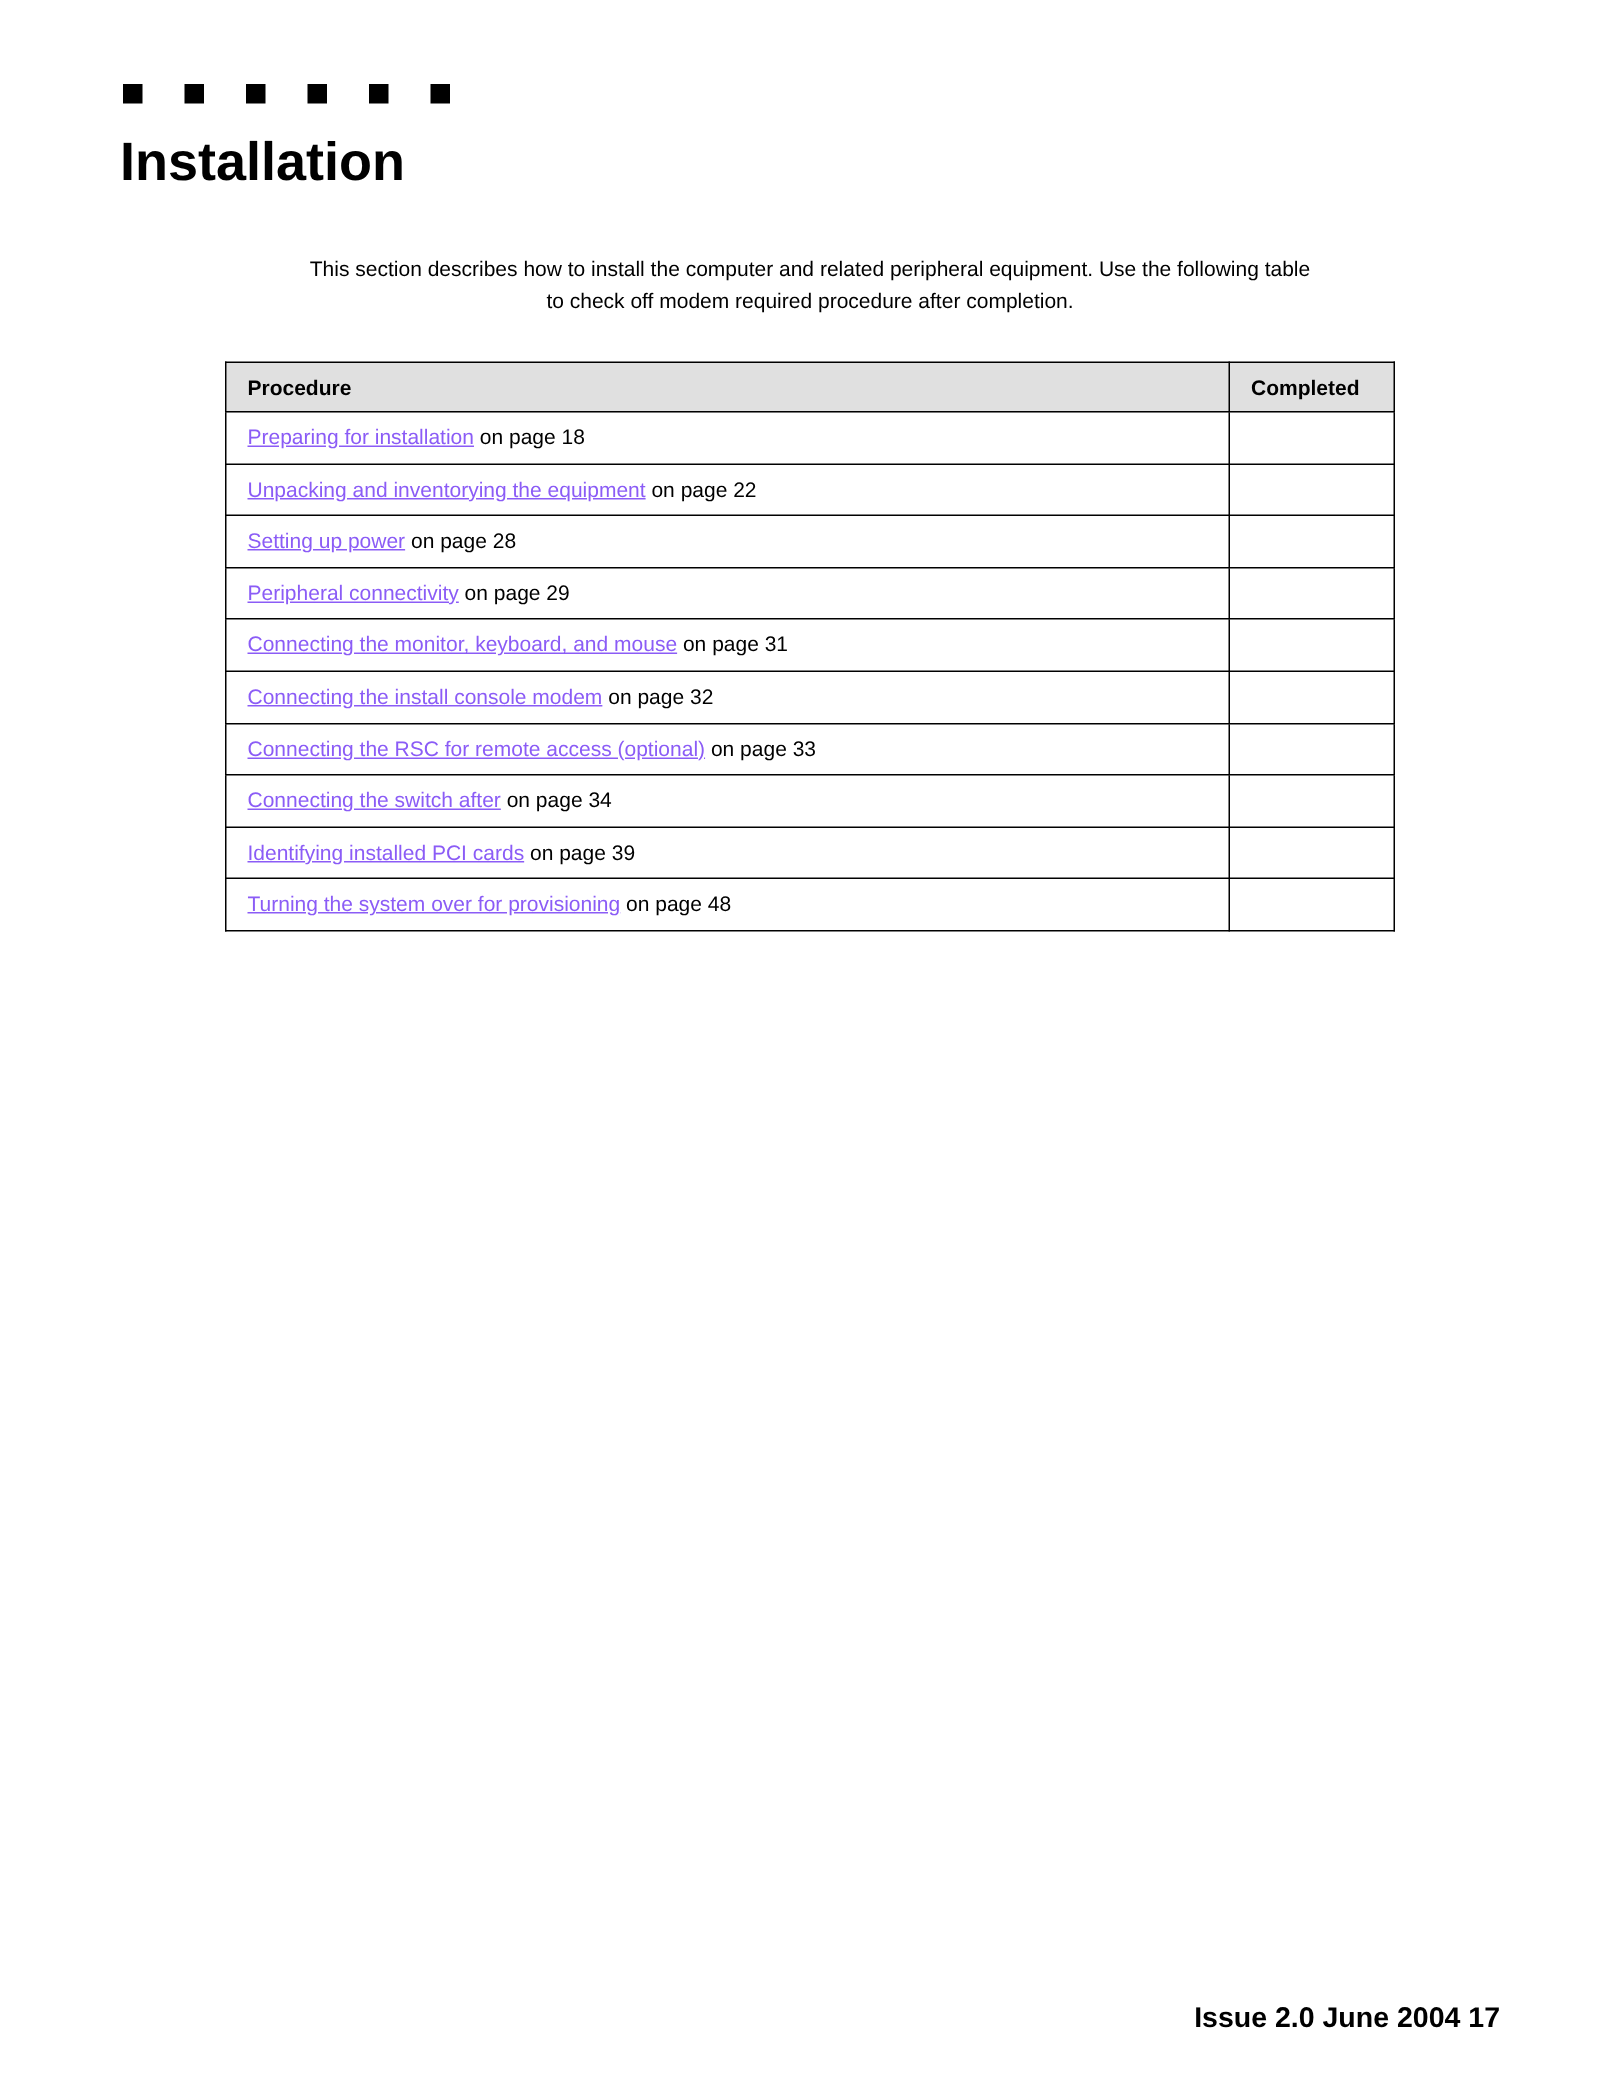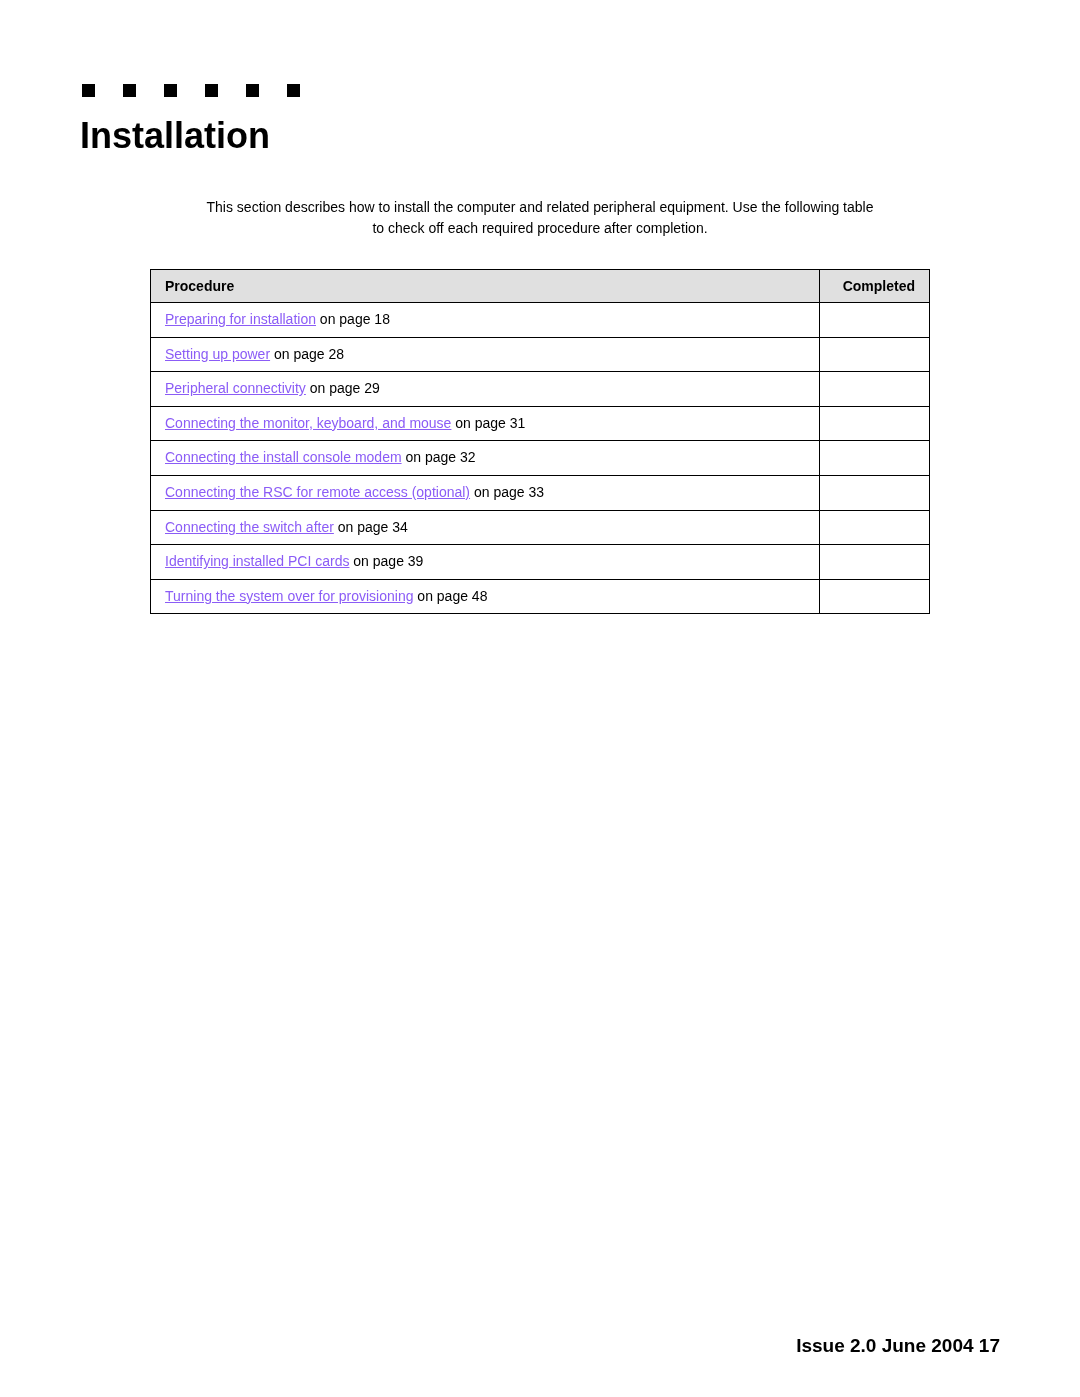--- a/index.html
+++ b/index.html
@@ -14,21 +14,21 @@
       font-size: 14px;
       color: #000000;
       width: 1080px;
       min-height: 1397px;
       position: relative;
     }
 
     .page-container {
       width: 1080px;
       min-height: 1397px;
-      padding: 84px 80px 60px 80px;
+      padding: 56px 80px 60px 80px;
       position: relative;
     }
 
     .decorative-squares {
       display: flex;
       gap: 28px;
       margin-bottom: 18px;
       margin-left: 2px;
     }
 
@@ -70,21 +70,21 @@
     thead tr th {
       background: #e0e0e0;
       border: 1px solid #000000;
       padding: 8px 14px;
       font-weight: bold;
       font-size: 14px;
       text-align: left;
     }
 
     thead tr th.completed-col {
-      text-align: right;
+      text-align: left;
       width: 110px;
     }
 
     tbody tr td {
       border: 1px solid #000000;
       padding: 7px 14px;
       font-size: 14px;
       line-height: 1.4;
     }
 
@@ -115,33 +115,37 @@
     <span class="decorative-square"></span>
     <span class="decorative-square"></span>
     <span class="decorative-square"></span>
     <span class="decorative-square"></span>
     <span class="decorative-square"></span>
     <span class="decorative-square"></span>
   </div>
 
   <h1 class="page-title">Installation</h1>
 
-  <p class="intro-text">This section describes how to install the computer and related peripheral equipment. Use the following table to check off each required procedure after completion.</p>
+  <p class="intro-text">This section describes how to install the computer and related peripheral equipment. Use the following table to check off modem required procedure after completion.</p>
 
   <div class="table-container">
     <table>
       <thead>
         <tr>
           <th>Procedure</th>
           <th class="completed-col">Completed</th>
         </tr>
       </thead>
       <tbody id="table-body">
       <tr>
             <td><a class="table-link" href="#">Preparing for installation</a> on page 18</td>
+            <td class="completed-cell"></td>
+          </tr>
+          <tr>
+            <td><a class="table-link" href="#">Unpacking and inventorying the equipment</a> on page 22</td>
             <td class="completed-cell"></td>
           </tr>
           <tr>
             <td><a class="table-link" href="#">Setting up power</a> on page 28</td>
             <td class="completed-cell"></td>
           </tr>
           <tr>
             <td><a class="table-link" href="#">Peripheral connectivity</a> on page 29</td>
             <td class="completed-cell"></td>
           </tr>

